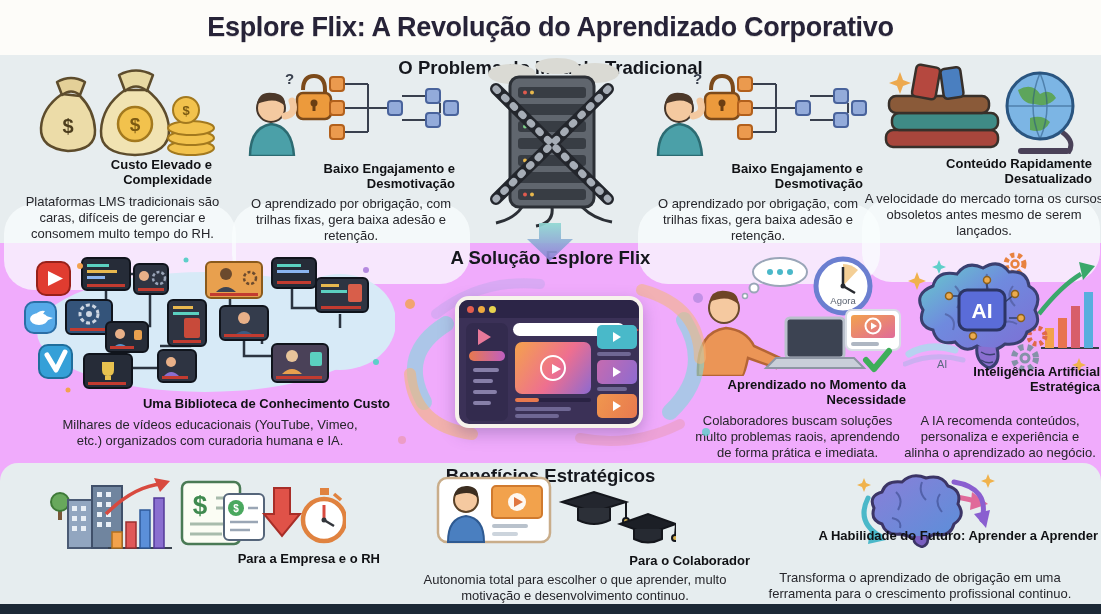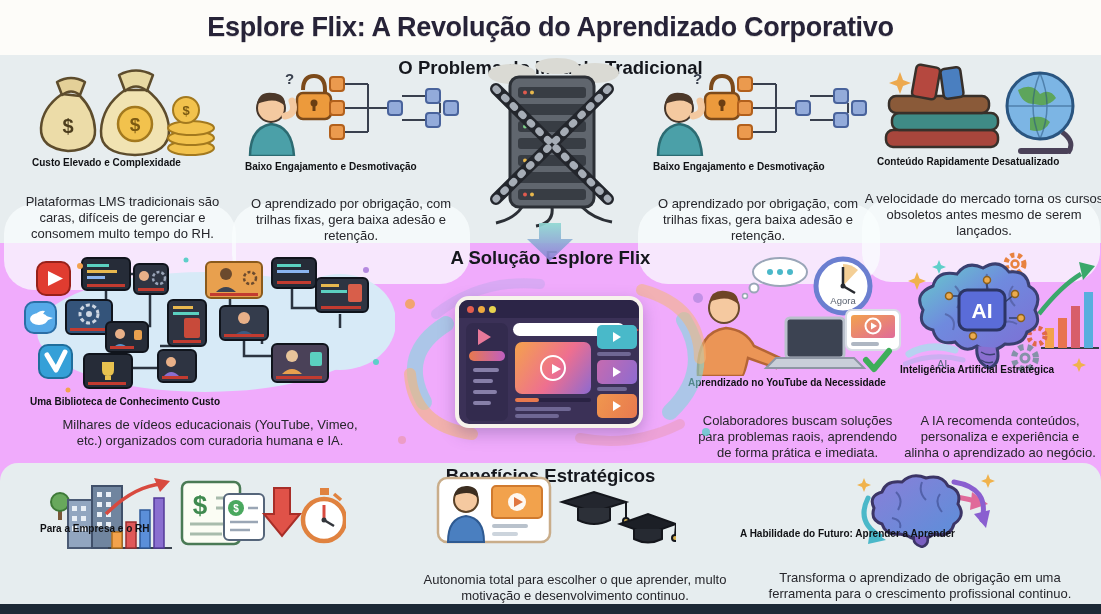--- a/index.html
+++ b/index.html
@@ -7,21 +7,21 @@
   .canvas{position:relative;width:1101px;height:614px;background:#f0abfc;overflow:hidden;
           font-family:"Liberation Sans",sans-serif}
   .abs{position:absolute}
   .title-band{position:absolute;left:0;top:0;width:100%;height:55px;background:#fdfcf9;
               display:flex;align-items:center;justify-content:center}
   .main-title{font-size:27px;font-weight:800;color:#272338;letter-spacing:-.3px;text-shadow:0 1px 0 rgba(0,0,0,.15)}
   .band{position:absolute;left:0;width:100%}
   .band-problem{top:55px;height:188px;background:#e7edef}
   .band-benefits{top:463px;height:142px;background:#e6edef;border-radius:18px 18px 0 0}
   .sec-h{position:absolute;left:0;width:100%;text-align:center;font-size:18.5px;font-weight:bold;color:#15171d}
-  .itile{position:absolute;font-weight:bold;font-size:10px;line-height:1.16;color:#101114;text-align:left}
+  .itile{position:absolute;font-weight:bold;font-size:13px;line-height:1.16;color:#101114;text-align:right}
   .ibody{position:absolute;font-size:13px;line-height:1.24;color:#26262b;text-align:center}
   .cloud{position:absolute;background:rgba(250,253,254,.72);border-radius:30px}
   .footer-bar{position:absolute;left:0;top:604px;width:100%;height:10px;background:#1c2936}
   svg text{font-family:"Liberation Sans",sans-serif}
 
   
   .browser{position:absolute;left:455px;top:296px;width:188px;height:132px;background:#3b3157;
            border:4px solid #f7f3ec;border-radius:14px;box-shadow:0 6px 16px rgba(90,70,130,.35);z-index:3}
   .b-top{position:absolute;left:0;top:0;width:100%;height:18px;background:#2c2547;border-radius:9px 9px 0 0}
   .b-dot{position:absolute;top:6px;width:7px;height:7px;border-radius:50%}
@@ -420,22 +420,22 @@
     </g>
     <g>
       <rect x="158" y="58" width="54" height="40" rx="6" fill="#fff" stroke="#d8dde5" stroke-width="2"></rect>
       <rect x="163" y="63" width="44" height="23" rx="3" fill="url(#vidg)"></rect>
       <circle cx="185" cy="74" r="7.5" fill="none" stroke="#fff" stroke-width="2"></circle>
       <path d="M183 70.5 L189 74 L183 77.5 Z" fill="#fff"></path>
       <rect x="163" y="90" width="28" height="4" rx="2" fill="#aeb6c2"></rect>
     </g>
     <path d="M178 108 l8 9 15 -18" stroke="#3fae5a" stroke-width="6" fill="none" stroke-linecap="round" stroke-linejoin="round"></path>
   </svg>
-  <h3 class="itile" style="left:688px;top:377px;width:218px">Aprendizado no YouTube da Necessidade</h3>
-  <p class="ibody" style="left:695px;top:413px;width:205px">Colaboradores buscam soluções para problemas raois, aprendendo de forma prática e imediata.</p>
+  <h3 class="itile" style="left:688px;top:377px;width:218px">Aprendizado no Momento da Necessidade</h3>
+  <p class="ibody" style="left:695px;top:413px;width:205px">Colaboradores buscam soluções multo problemas raois, aprendendo de forma prática e imediata.</p>
 
   <svg class="abs" style="left:903px;top:250px" width="198" height="124" viewBox="0 0 198 124">
     <defs>
         <linearGradient id="brg" x1="0" y1="0" x2="1" y2="1">
       <stop offset="0" stop-color="#66d0ca"></stop>
           <stop offset=".45" stop-color="#6f8ade"></stop>
           <stop offset="1" stop-color="#7e6ed4"></stop>
         </linearGradient>
       </defs>
     <path d="M6 104 Q26 92 52 100" stroke="#a8dcec" stroke-width="7" fill="none" opacity=".8" stroke-linecap="round"></path>
@@ -533,21 +533,21 @@
     <path d="M96 10 H112 V36 H122 L104 58 L86 36 H96 Z" fill="#e05248" stroke="#a82e28" stroke-width="2"></path>
     <g>
       <rect x="142" y="10" width="9" height="7" fill="#e0823f"></rect>
       <path d="M156 16 l7 6" stroke="#e0823f" stroke-width="3.5"></path>
       <circle cx="146" cy="42" r="21" fill="#fff" stroke="#e0823f" stroke-width="4.5"></circle>
       <line x1="146" y1="42" x2="146" y2="27" stroke="#d84a3f" stroke-width="3"></line>
       <line x1="146" y1="42" x2="156" y2="48" stroke="#33363c" stroke-width="2.5"></line>
       <circle cx="146" cy="42" r="2.5" fill="#33363c"></circle>
     </g>
   </svg>
-  <h3 class="itile" style="left:40px;top:523px;width:340px">Para a Empresa e o RH</h3>
+  <h3 class="itile" style="left:40px;top:551px;width:340px">Para a Empresa e o RH</h3>
 
   <svg class="abs" style="left:436px;top:472px" width="240" height="78" viewBox="0 0 240 78">
     <rect x="2" y="6" width="112" height="64" rx="9" fill="#fff" stroke="#c9ad8a" stroke-width="2.5"></rect>
     <g>
       <circle cx="30" cy="28" r="12" fill="#f5c9a0" stroke="#5a4228" stroke-width="2"></circle>
       <path d="M18 24 Q20 13 32 14 Q43 15 42 26 Q34 17 18 24 Z" fill="#3c2e20"></path>
       <path d="M12 70 Q12 46 30 44 Q48 46 48 70 Z" fill="#4a7fc0" stroke="#2e5a92" stroke-width="2"></path>
     </g>
     <g>
       <rect x="56" y="14" width="50" height="32" rx="4" fill="#f2a24c" stroke="#d07a2e" stroke-width="2"></rect>
@@ -560,20 +560,21 @@
       <path d="M126 30 L158 20 L190 30 L158 40 Z" fill="#23262e"></path>
       <path d="M142 36 L142 48 Q158 56 174 48 L174 36" fill="#2c3038"></path>
       <line x1="190" y1="30" x2="190" y2="46"></line>
         <circle cx="190" cy="49" r="3" fill="#d8b24f"></circle>
       <path d="M184 52 L212 42 L240 52 L212 62 Z" fill="#1c1f26"></path>
       <path d="M198 57 L198 67 Q212 74 226 67 L226 57" fill="#262a32"></path>
       <line x1="240" y1="52" x2="239" y2="64"></line>
         <circle cx="239" cy="66" r="3" fill="#d8b24f"></circle>
     </g>
   </svg>
+  <h3 class="itile" style="left:400px;top:553px;width:350px">Para o Colaborador</h3>
   <p class="ibody" style="left:408px;top:572px;width:334px">Autonomia total para escolher o que aprender, multo motivação e desenvolvimento continuo.</p>
 
   <svg class="abs" style="left:856px;top:470px" width="148" height="78" viewBox="0 0 148 78">
     <defs>
         <linearGradient id="gb2" x1="0" y1="0" x2="1" y2="1">
       <stop offset="0" stop-color="#8a7fd8"></stop>
           <stop offset="1" stop-color="#5b8fd9"></stop>
         </linearGradient>
       </defs>
     <path d="M30 44 Q74 16 122 32" stroke="#e06a9a" stroke-width="5" fill="none" stroke-linecap="round"></path>

